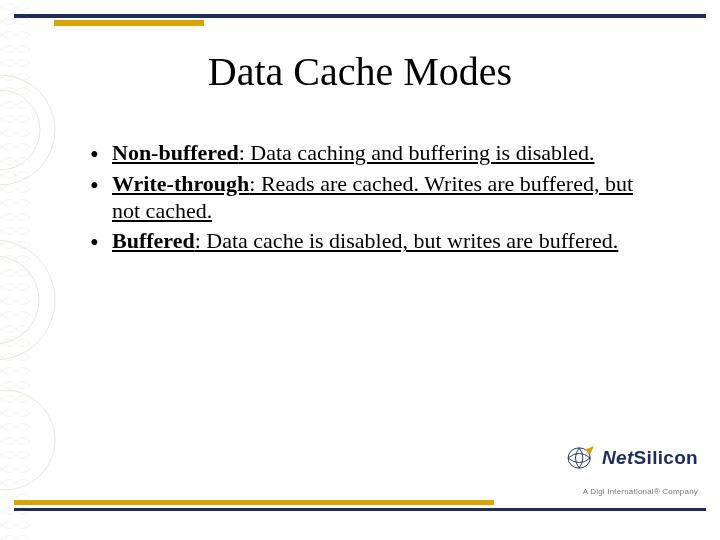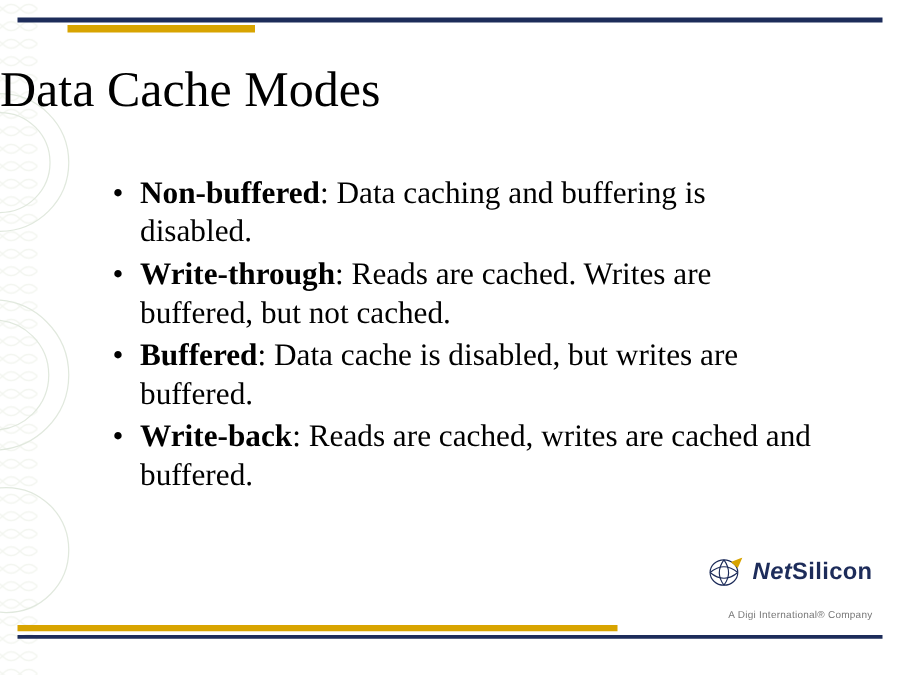--- a/index.html
+++ b/index.html
@@ -57,41 +57,43 @@
     top: 508px;
     height: 3px;
     background: #1d2c5a;
   }
 
   .slide-title {
     position: absolute;
     top: 48px;
     left: 0;
     right: 0;
+    text-align: center;
     font-size: 40px;
     color: #000;
     font-weight: 400;
   }
 
   .content {
     position: absolute;
     top: 140px;
     left: 90px;
     right: 60px;
   }
   ul.bullets {
     list-style: none;
   }
   ul.bullets li {
-    font-size: 25px;
+    font-size: 22px;
     line-height: 1.22;
     color: #000;
     margin-bottom: 4px;
     padding-left: 22px;
     position: relative;
+    text-decoration: underline;
   }
   ul.bullets li::before {
     content: "•";
     position: absolute;
     left: 0;
     top: 0;
     font-size: 25px;
     color: #000;
   }
   .term { font-weight: bold; }
@@ -160,23 +162,20 @@
   <ul class="bullets">
     <li>
       <span class="term">Non-buffered</span><span>:  Data caching and buffering is disabled.</span>
     </li>
     <li>
       <span class="term">Write-through</span><span>:  Reads are cached.  Writes are buffered, but not cached.</span>
     </li>
     <li>
       <span class="term">Buffered</span><span>:  Data cache is disabled, but writes are buffered.</span>
     </li>
-    <li>
-      <span class="term">Write-back</span><span>:  Reads are cached, writes are cached and buffered.</span>
-    </li>
   </ul>
 </div>
 
 <div class="bottom-rule-accent"></div>
 <div class="bottom-rule-outer"></div>
 
 <div class="logo">
   <div class="logo-row">
     <svg class="logo-mark" viewBox="0 0 32 26" xmlns="http://www.w3.org/2000/svg">
       <ellipse cx="14" cy="13" rx="12" ry="11" fill="#ffffff" stroke="#1d2c5a" stroke-width="1"></ellipse>

